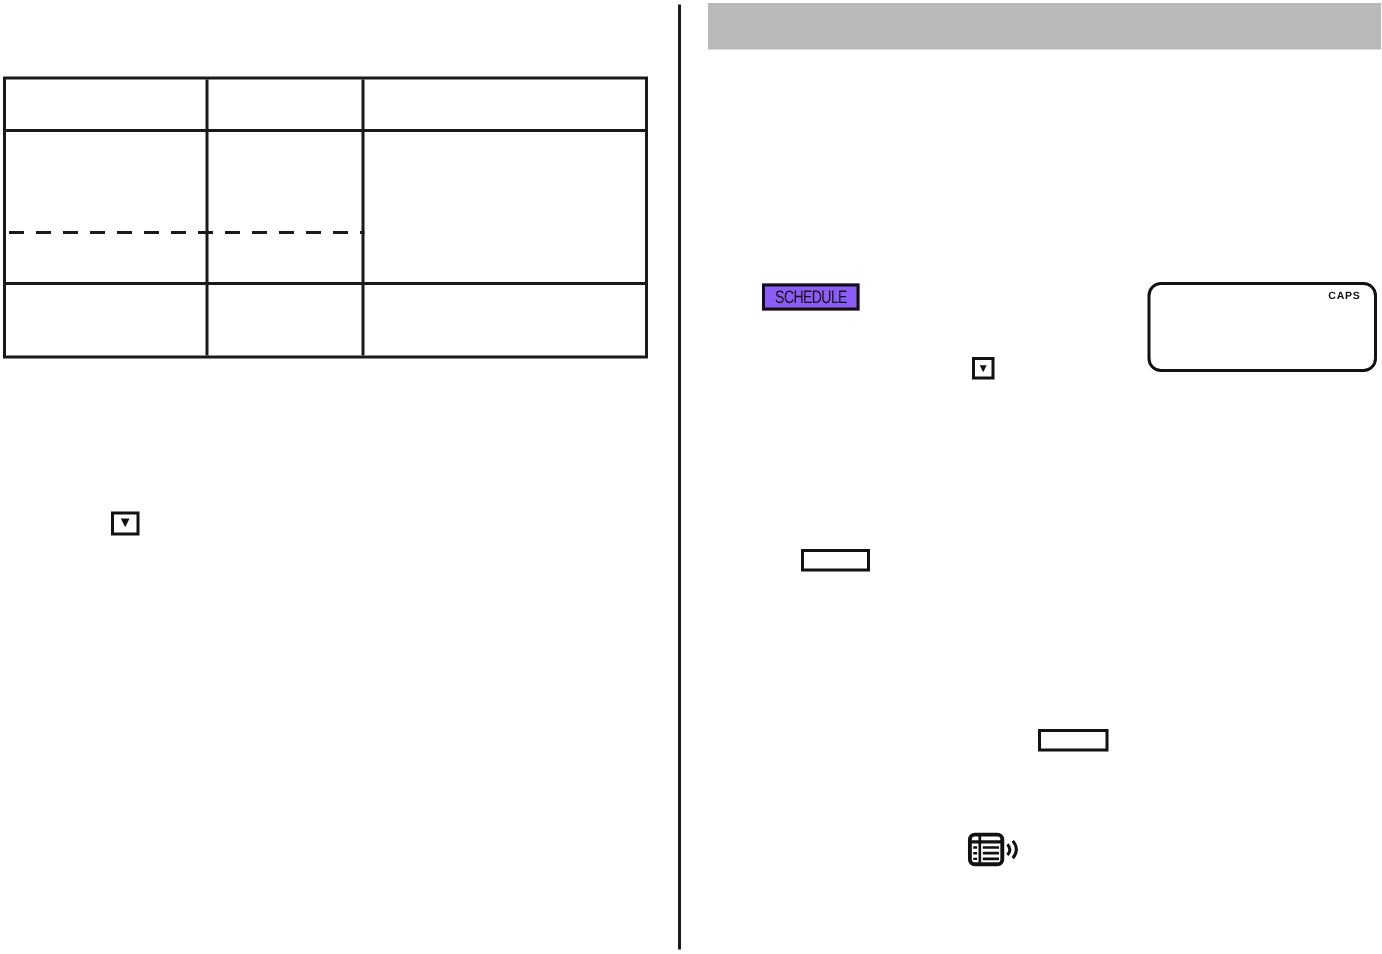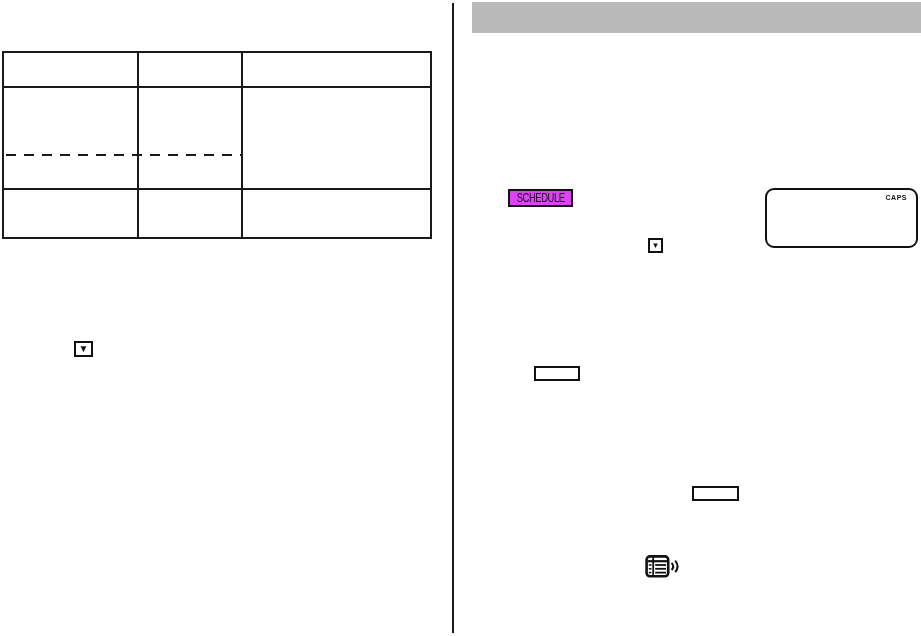--- a/index.html
+++ b/index.html
@@ -73,21 +73,21 @@
   }
   .down-key.left-page-key  { left: 74px;  top: 341px; width: 15px; height: 12px; }
   .down-key.right-page-key { left: 648px; top: 238px; width: 11px; height: 11px; }
   .schedule-key {
     position: absolute;
     left: 508px;
     top: 189px;
     width: 61px;
     height: 14px;
     border: 2px solid #111111;
-    background: #d946ef;
+    background: #8b5cf6;
     display: flex;
     align-items: center;
     justify-content: center;
     overflow: hidden;
   }
   .schedule-key span {
     font-size: 12px;
     font-weight: 500;
     color: #111111;
     letter-spacing: -0.5px;

